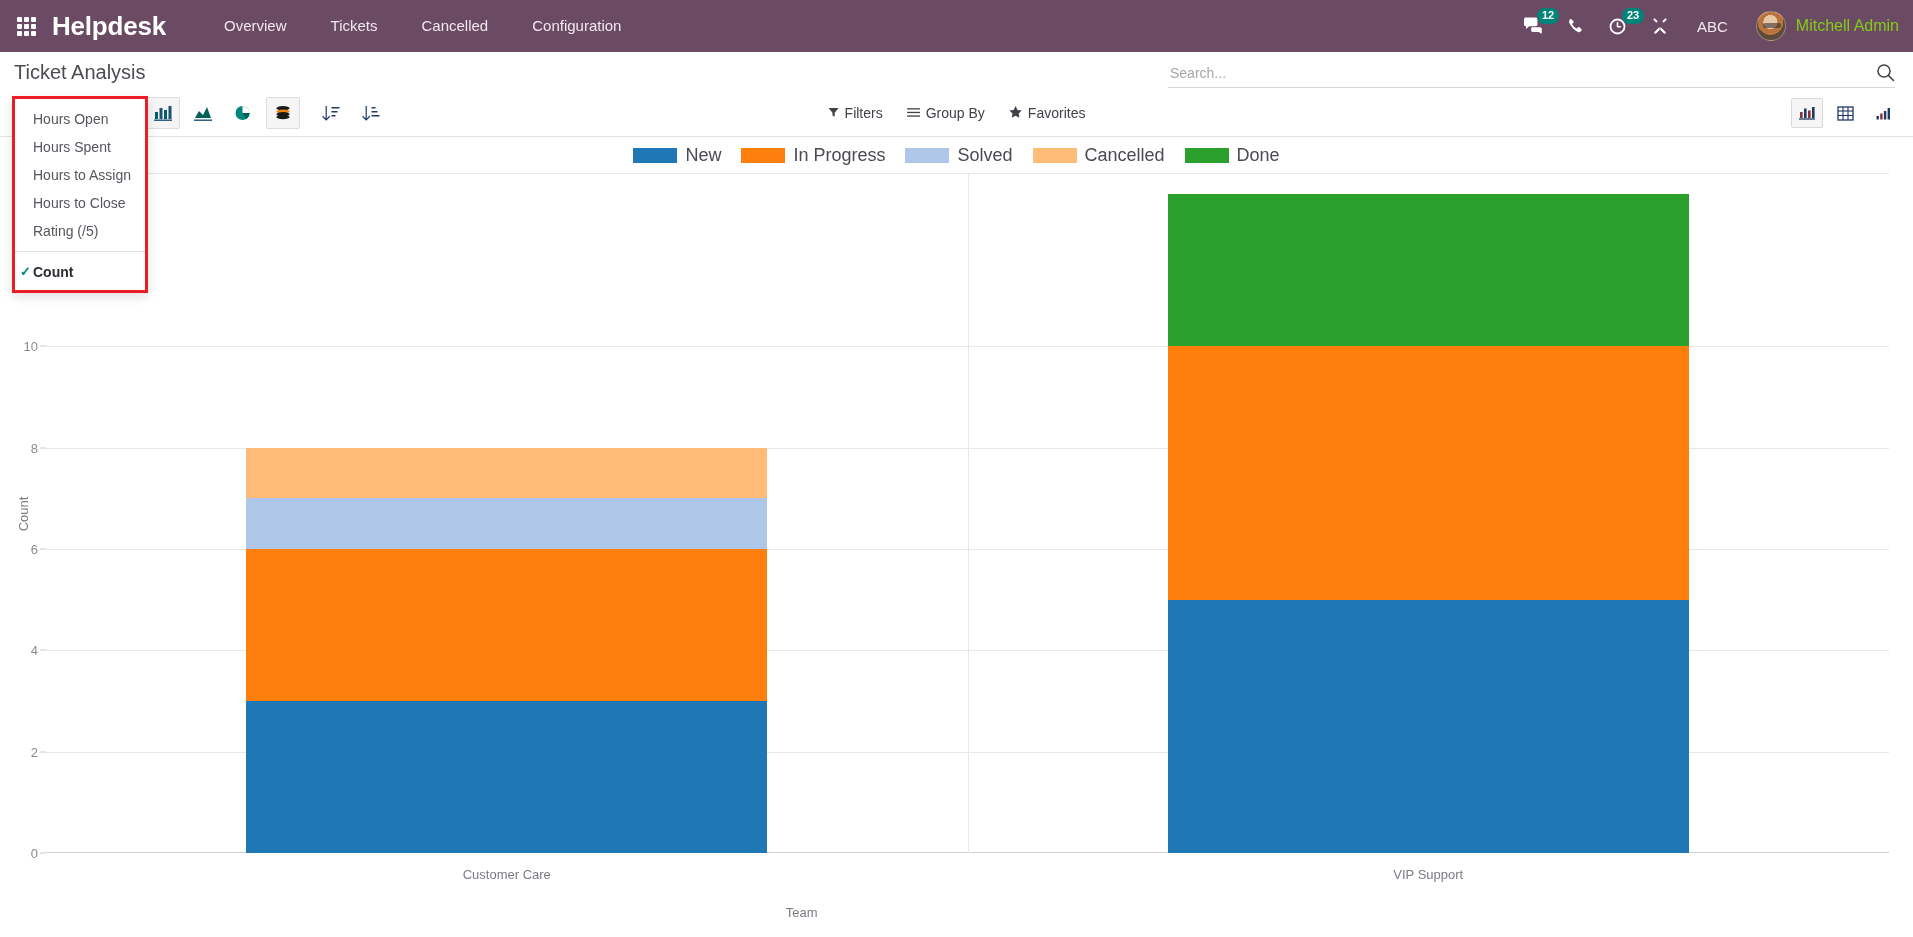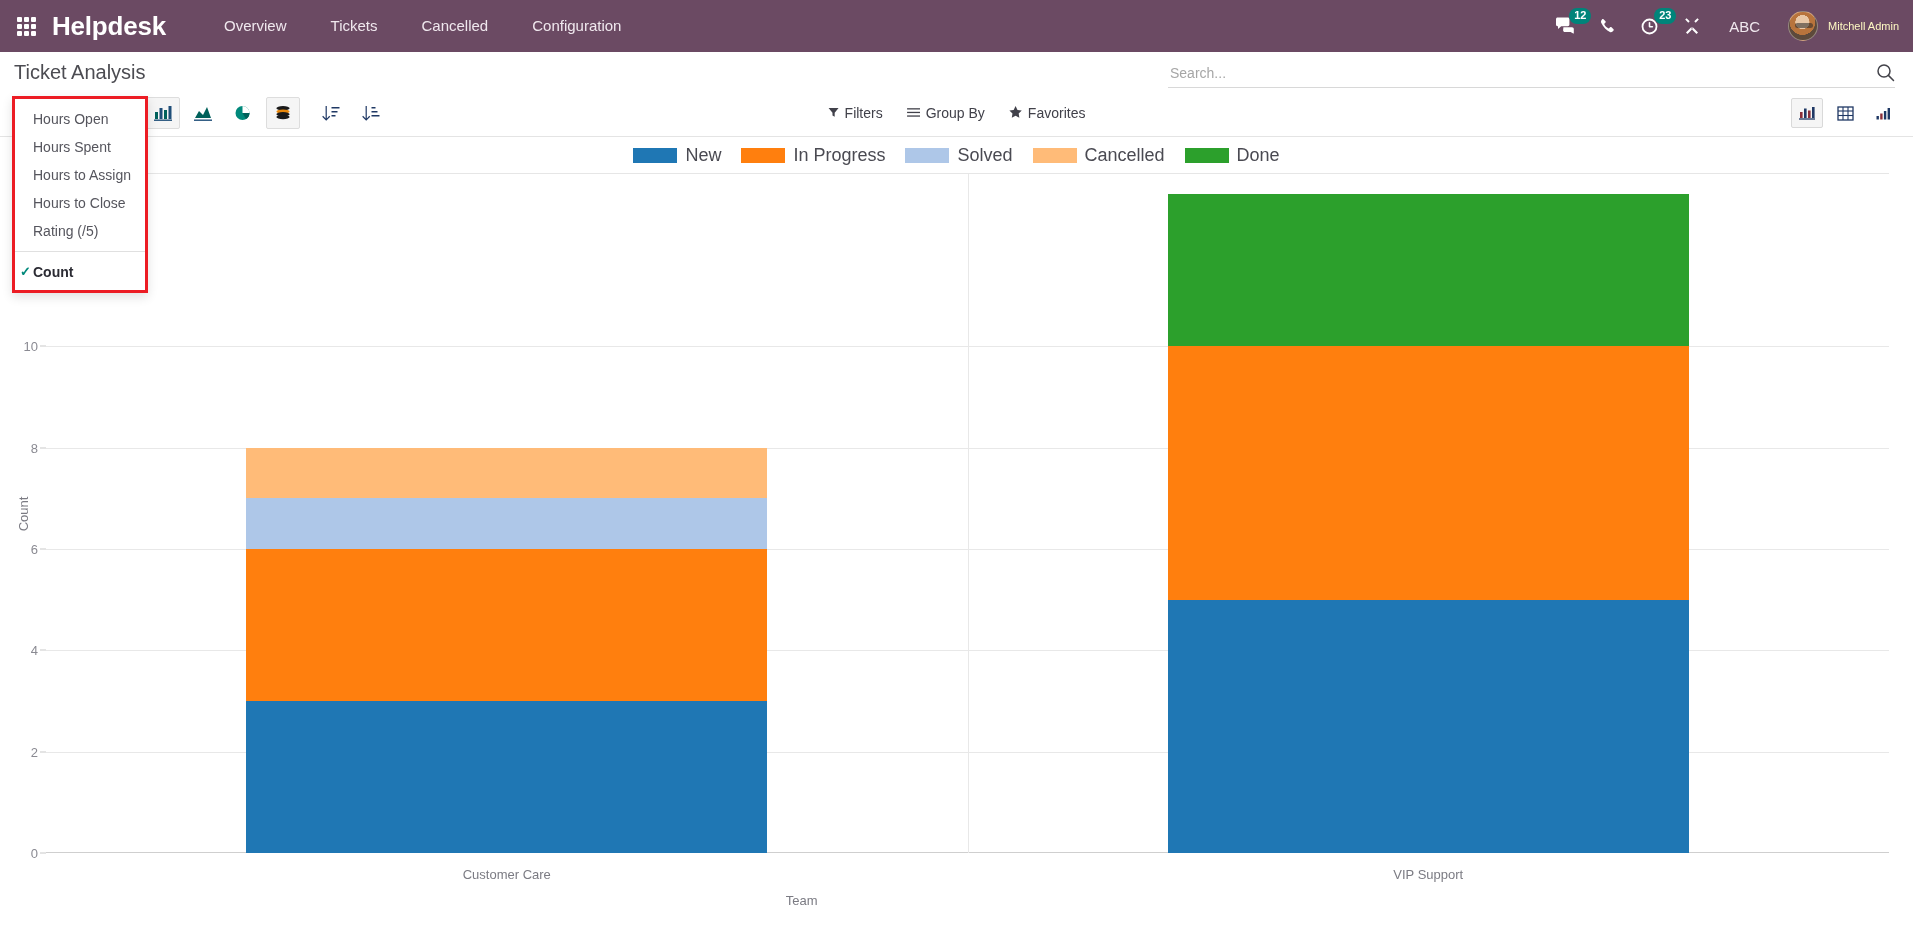--- a/index.html
+++ b/index.html
@@ -57,21 +57,21 @@
     width: 30px; height: 30px; border-radius: 50%;
     background: radial-gradient(circle at 48% 36%, #e8c7a6 0 30%, #b8743c 31% 55%, #5d4a3b 56% 100%);
     border: 1px solid rgba(255,255,255,.35);
     margin-right: 10px; flex: none; overflow: hidden; position: relative;
   }
   #avatar::after {
     content: ""; position: absolute; left: 6px; top: 11px;
     width: 18px; height: 5px; border-radius: 3px;
     background: rgba(40,40,40,.55);
   }
-  #user-name { font-size: 11px; color: #fef9c3; white-space: nowrap; }
+  #user-name { font-size: 16px; color: #84cc16; white-space: nowrap; }
 
   
   #control-panel {
     background: #ffffff;
     border-bottom: 1px solid #e4e4e4;
     position: relative;
     z-index: 50;
   }
   #cp-row1 {
     display: flex; align-items: flex-start;
@@ -219,21 +219,21 @@
   .bar-stack {
     position: absolute; bottom: 0;
   }
   .bar-seg { position: absolute; left: 0; width: 100%; }
   .xtick-label {
     position: absolute; top: 100%; margin-top: 14px;
     font-size: 13px; color: #7b7b83;
     transform: translateX(-50%); white-space: nowrap;
   }
   #xlabel {
-    position: absolute; top: 100%; margin-top: 40px;
+    position: absolute; top: 100%; margin-top: 52px;
     left: 41%; transform: translateX(-50%);
     font-size: 13px; color: #7b7b83;
   }
 </style>
 </head>
 <body>
 
 <div id="navbar">
 
   <div id="apps-grid-btn">

